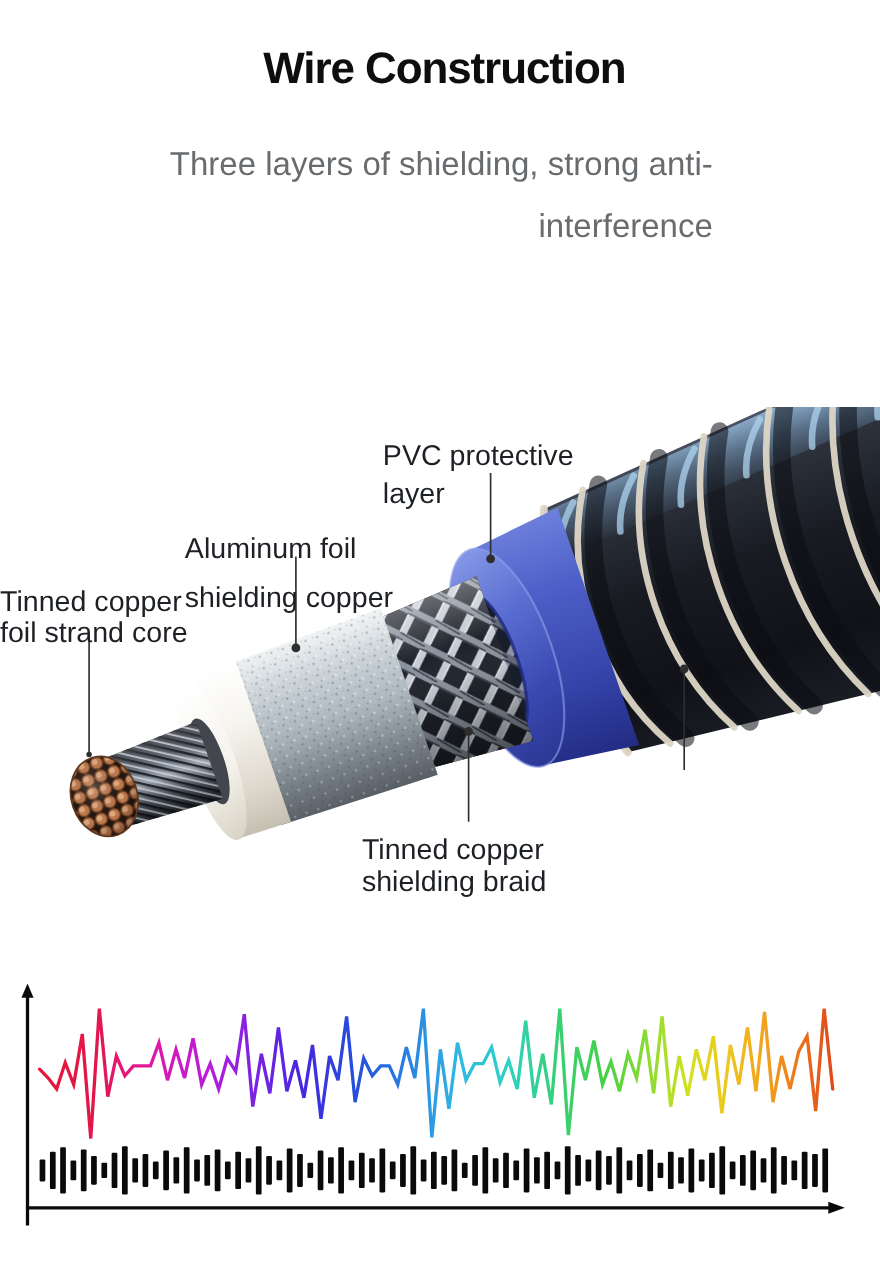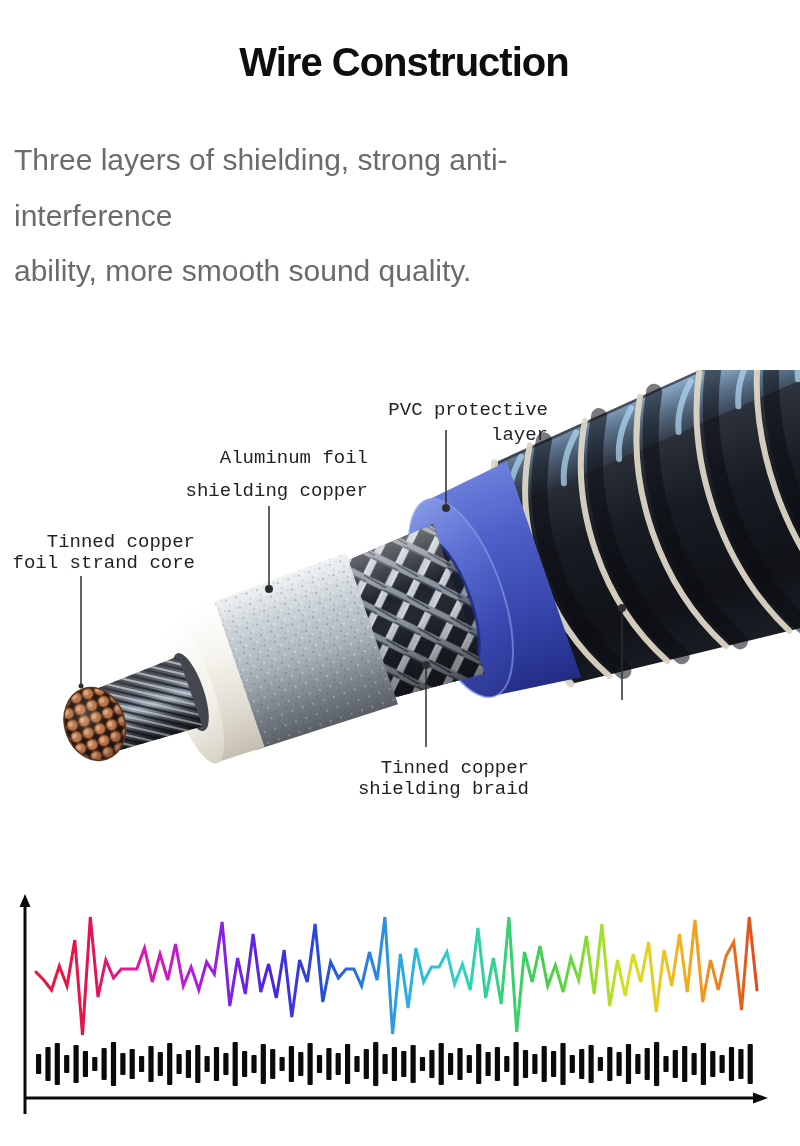--- a/index.html
+++ b/index.html
@@ -6,43 +6,42 @@
   .page{
     position:relative;width:800px;height:1146px;margin:0 auto;overflow:hidden;
     background:#ffffff;font-family:"Liberation Sans",sans-serif;
   }
   .title{
     position:absolute;top:36px;left:0;width:800px;margin:4px;text-align:center;
     font-size:40px;font-weight:700;letter-spacing:-1px;line-height:1.1;
     color:var(--title-color,#0e0e0e);
   }
   .subtitle{
-    position:absolute;top:118px;left:0;width:644px;margin:14px;text-align:left;
+    position:absolute;top:118px;left:0;width:644px;margin:4px;text-align:right;
     font-size:30px;font-weight:400;line-height:1.85;
     color:var(--subtitle-color,#696c6f);
   }
   .diagram{position:absolute;top:370px;left:0;width:800px;height:520px;}
   .diagram svg.cable{position:absolute;top:0;left:0;}
   .lbl{
-    position:absolute;text-align:right;font-size:19px;line-height:1.3;
+    position:absolute;text-align:left;font-size:26px;line-height:1.3;
     color:var(--label-color,#1d2024);
-    font-family:Liberation Mono, monospace;
   }
-  .lh-loose{line-height:1.72;}
+  .lh-loose{line-height:1.72;margin-top:34px;}
   .lh-tight{line-height:1.12;}
   .waveblock{position:absolute;top:890px;left:0;width:800px;height:256px;}
 </style>
 </head>
 <body>
 
 <div class="page">
 
   <h1 class="title">Wire Construction</h1>
 
-  <p class="subtitle"><span>Three layers of shielding, strong anti-interference</span><br><span>ability, more smooth sound quality.</span></p>
+  <p class="subtitle"><span>Three layers of shielding, strong anti-interference</span><br></p>
 
   <div class="diagram">
 
     <svg class="cable" width="800" height="520" viewBox="0 0 800 520">
       <defs>
         <linearGradient id="knitGrad" gradientUnits="userSpaceOnUse" x1="0" y1="-150" x2="0" y2="150">
           <stop offset="0" stop-color="#566074"></stop>
             <stop offset="0.18" stop-color="#2e333d"></stop>
           <stop offset="0.45" stop-color="#181b22"></stop>
             <stop offset="0.75" stop-color="#101218"></stop>

